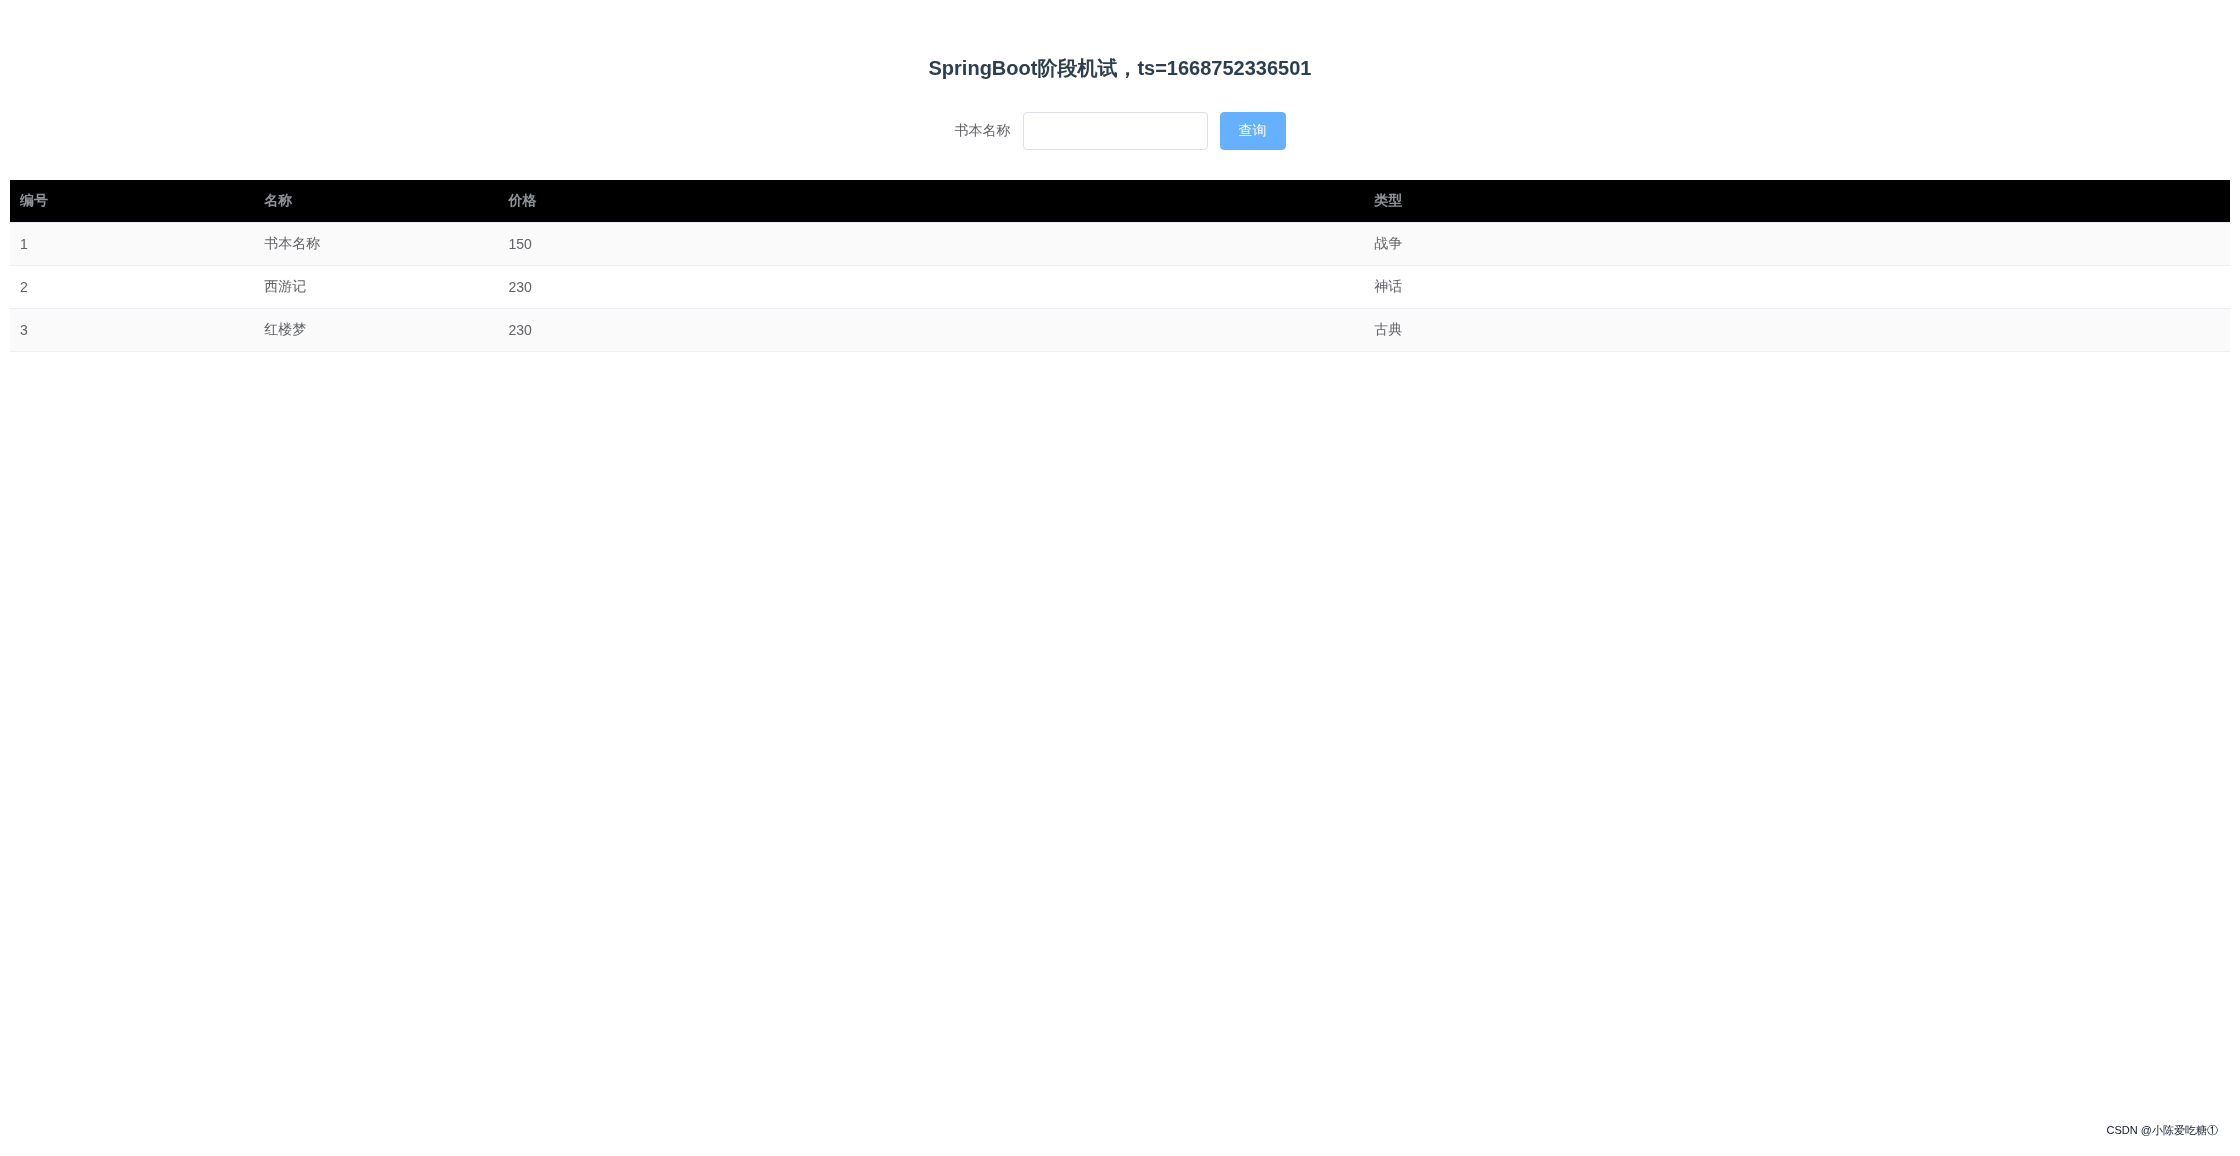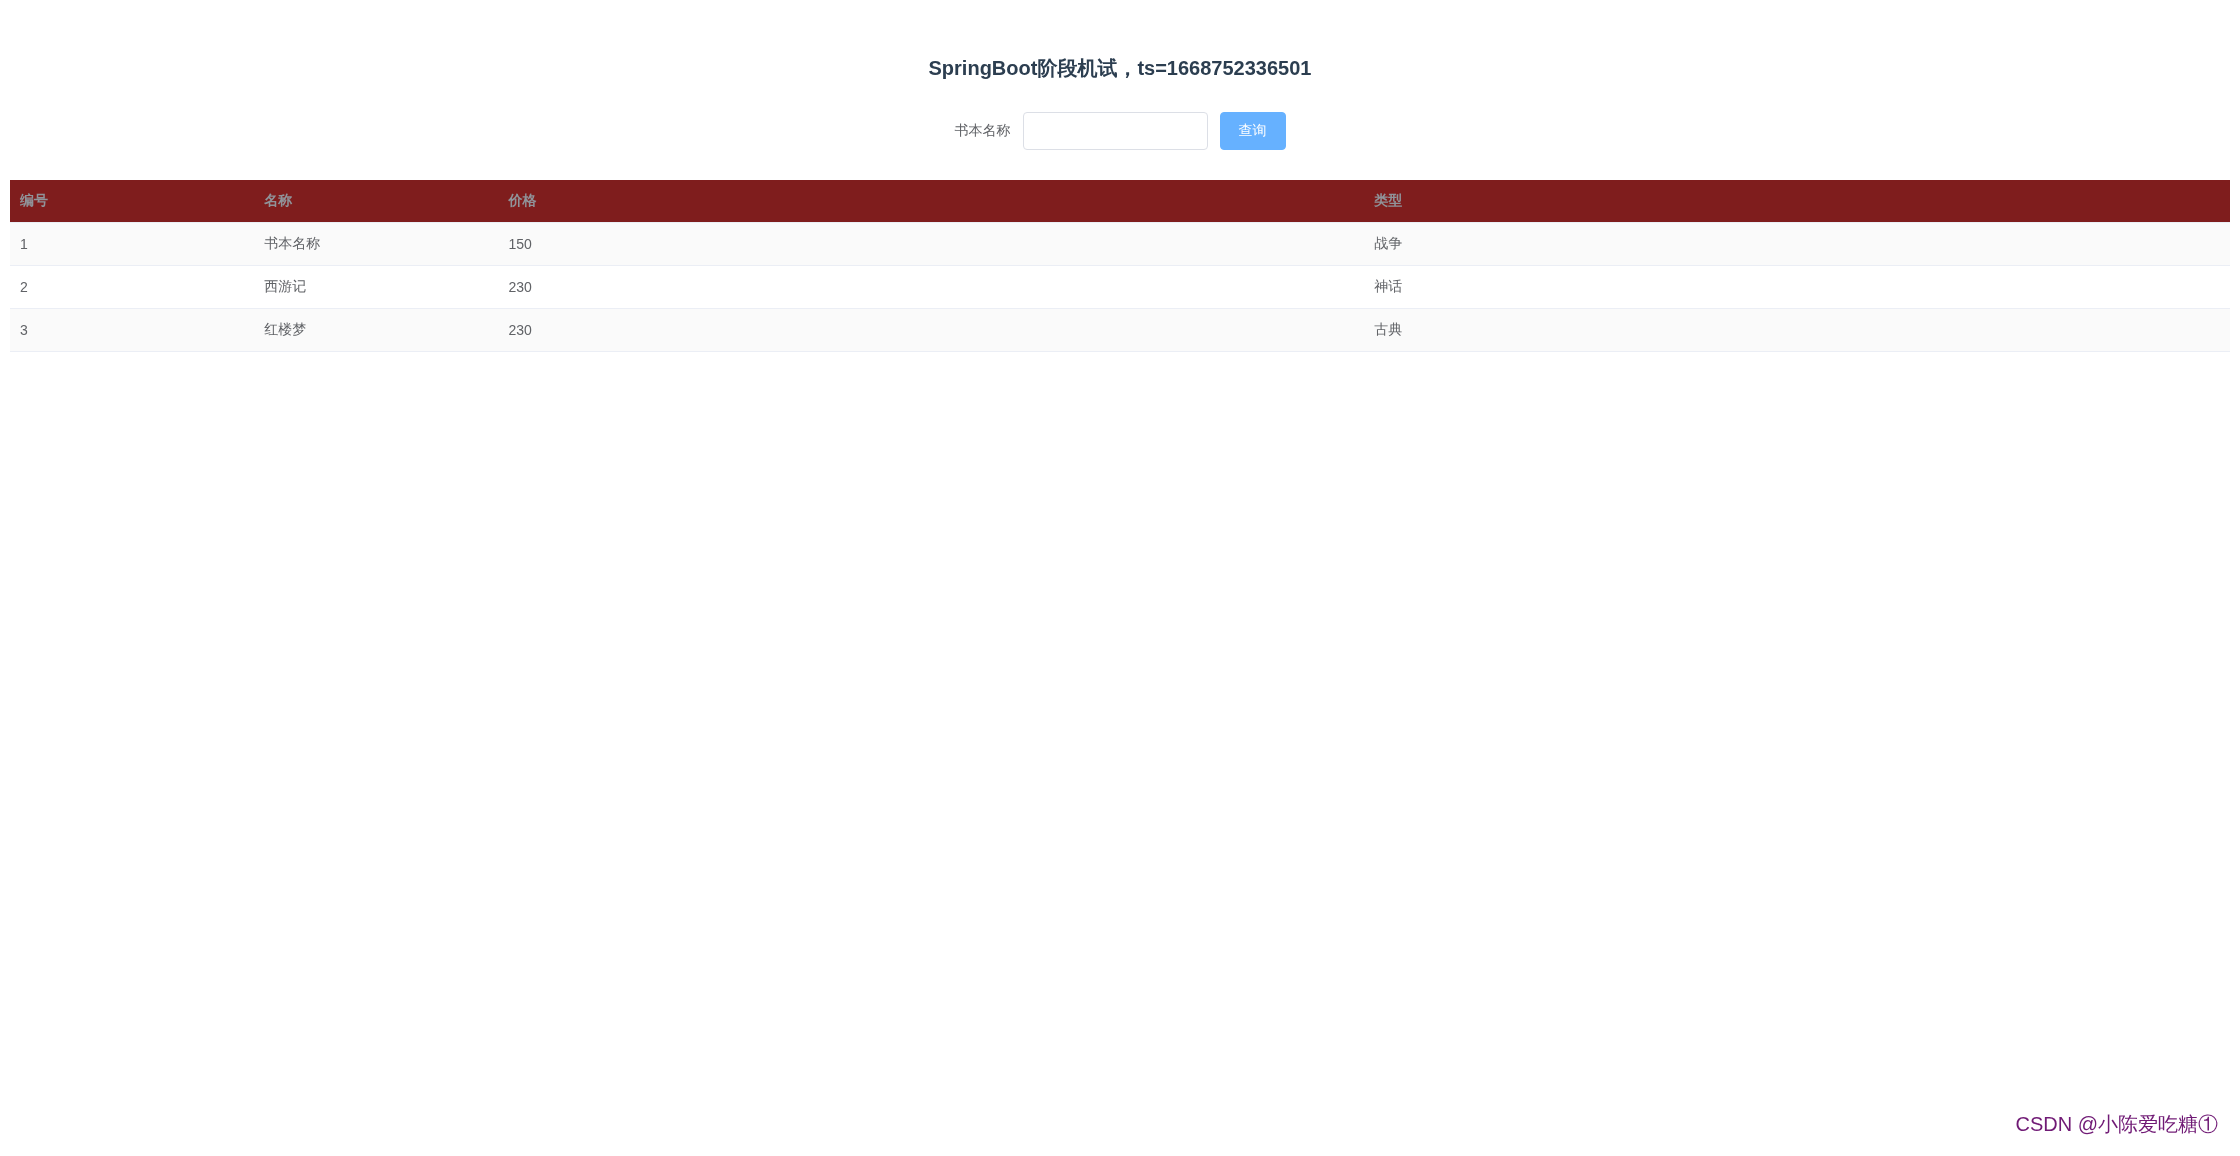--- a/index.html
+++ b/index.html
@@ -62,43 +62,43 @@
       width: 100%;
       border-collapse: collapse;
       font-size: 14px;
     }
     .data-table thead th {
       text-align: left;
       padding: 12px 10px;
       color: #909399;
       font-weight: 700;
       border-bottom: 1px solid #ebeef5;
-      background: #7f1d1d;
+      background: #000000;
     }
     .data-table tbody td {
       padding: 12px 10px;
       border-bottom: 1px solid #ebeef5;
       color: #606266;
     }
     .data-table tbody tr:nth-child(odd) {
       background: #fafafa;
     }
     .data-table tbody tr:nth-child(even) {
       background: #ffffff;
     }
     .col-id { width: 11%; }
     .col-name { width: 11%; }
     .col-price { width: 39%; }
     .col-type { width: 39%; }
     .watermark {
       position: fixed;
       bottom: 18px;
       right: 22px;
-      font-size: 20px;
-      color: #701a75;
+      font-size: 11px;
+      color: #0f172a;
       pointer-events: none;
       user-select: none;
     }
   </style>
 </head>
 <body>
 
 <div class="container">
   <h1 class="page-title">SpringBoot阶段机试，ts=1668752336501</h1>
 

